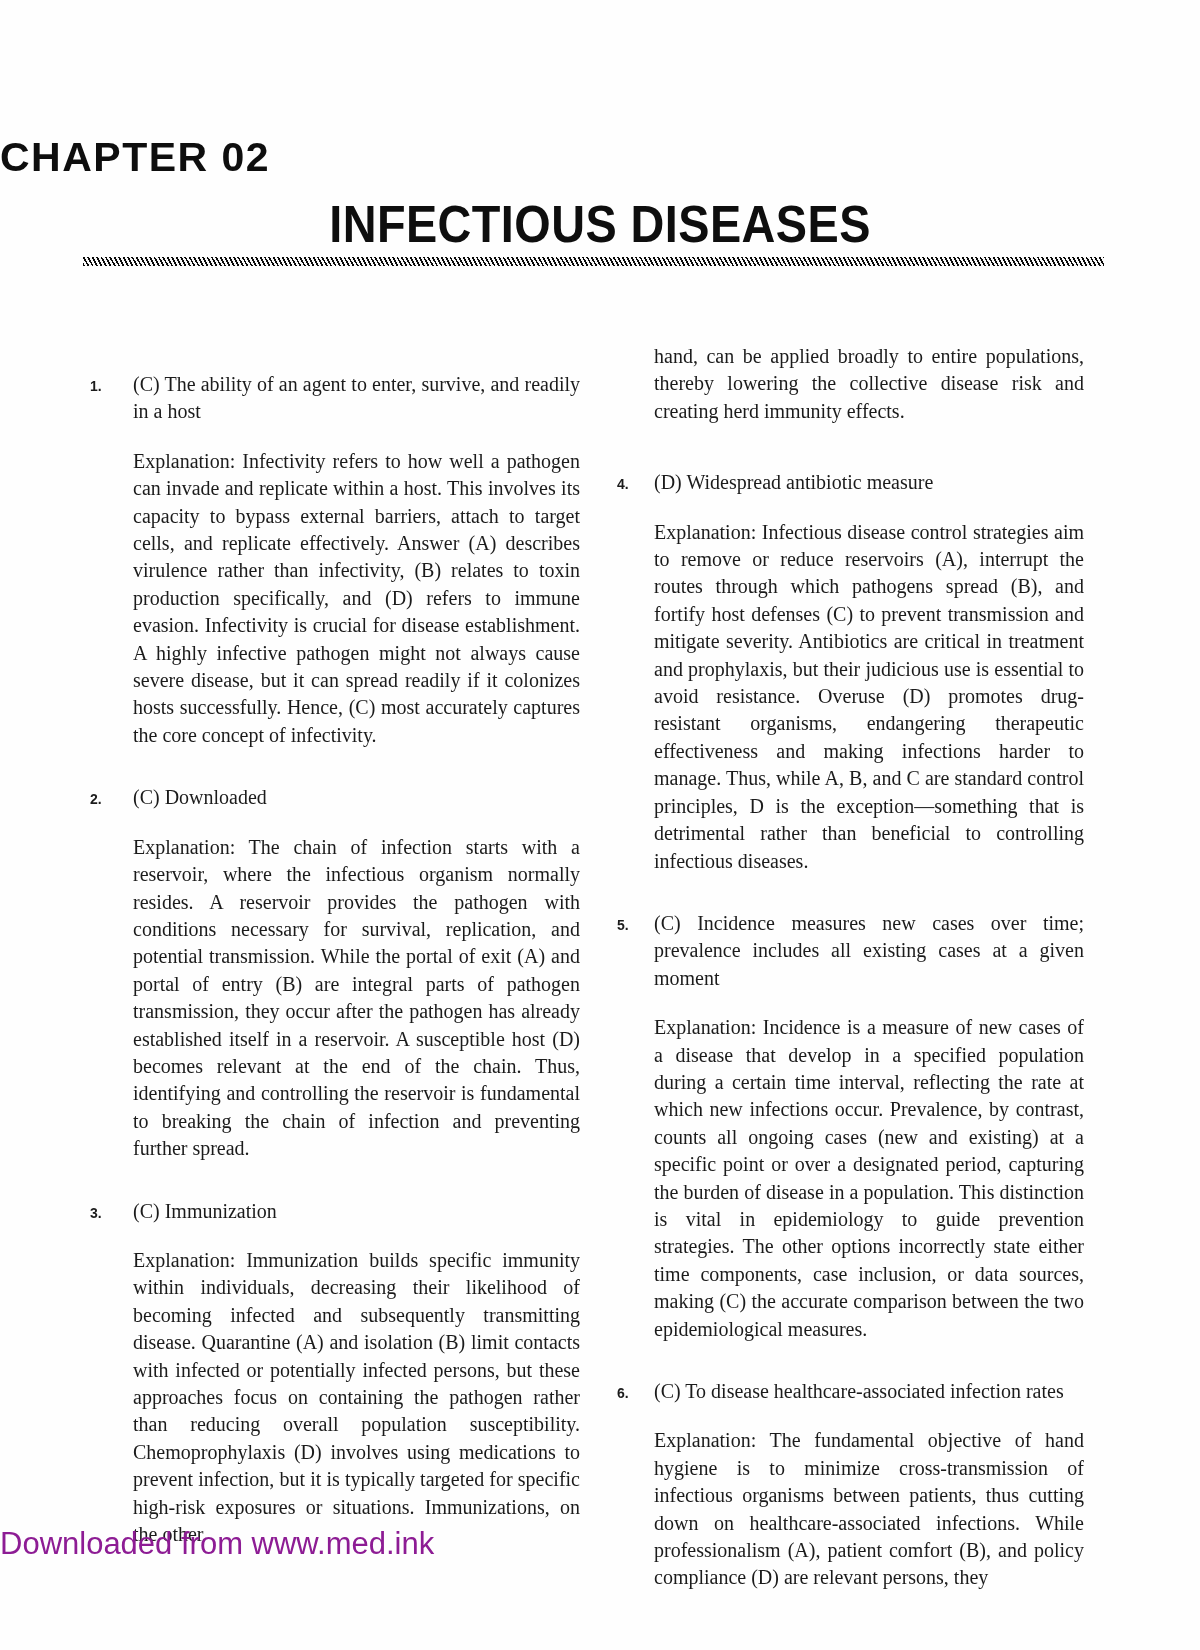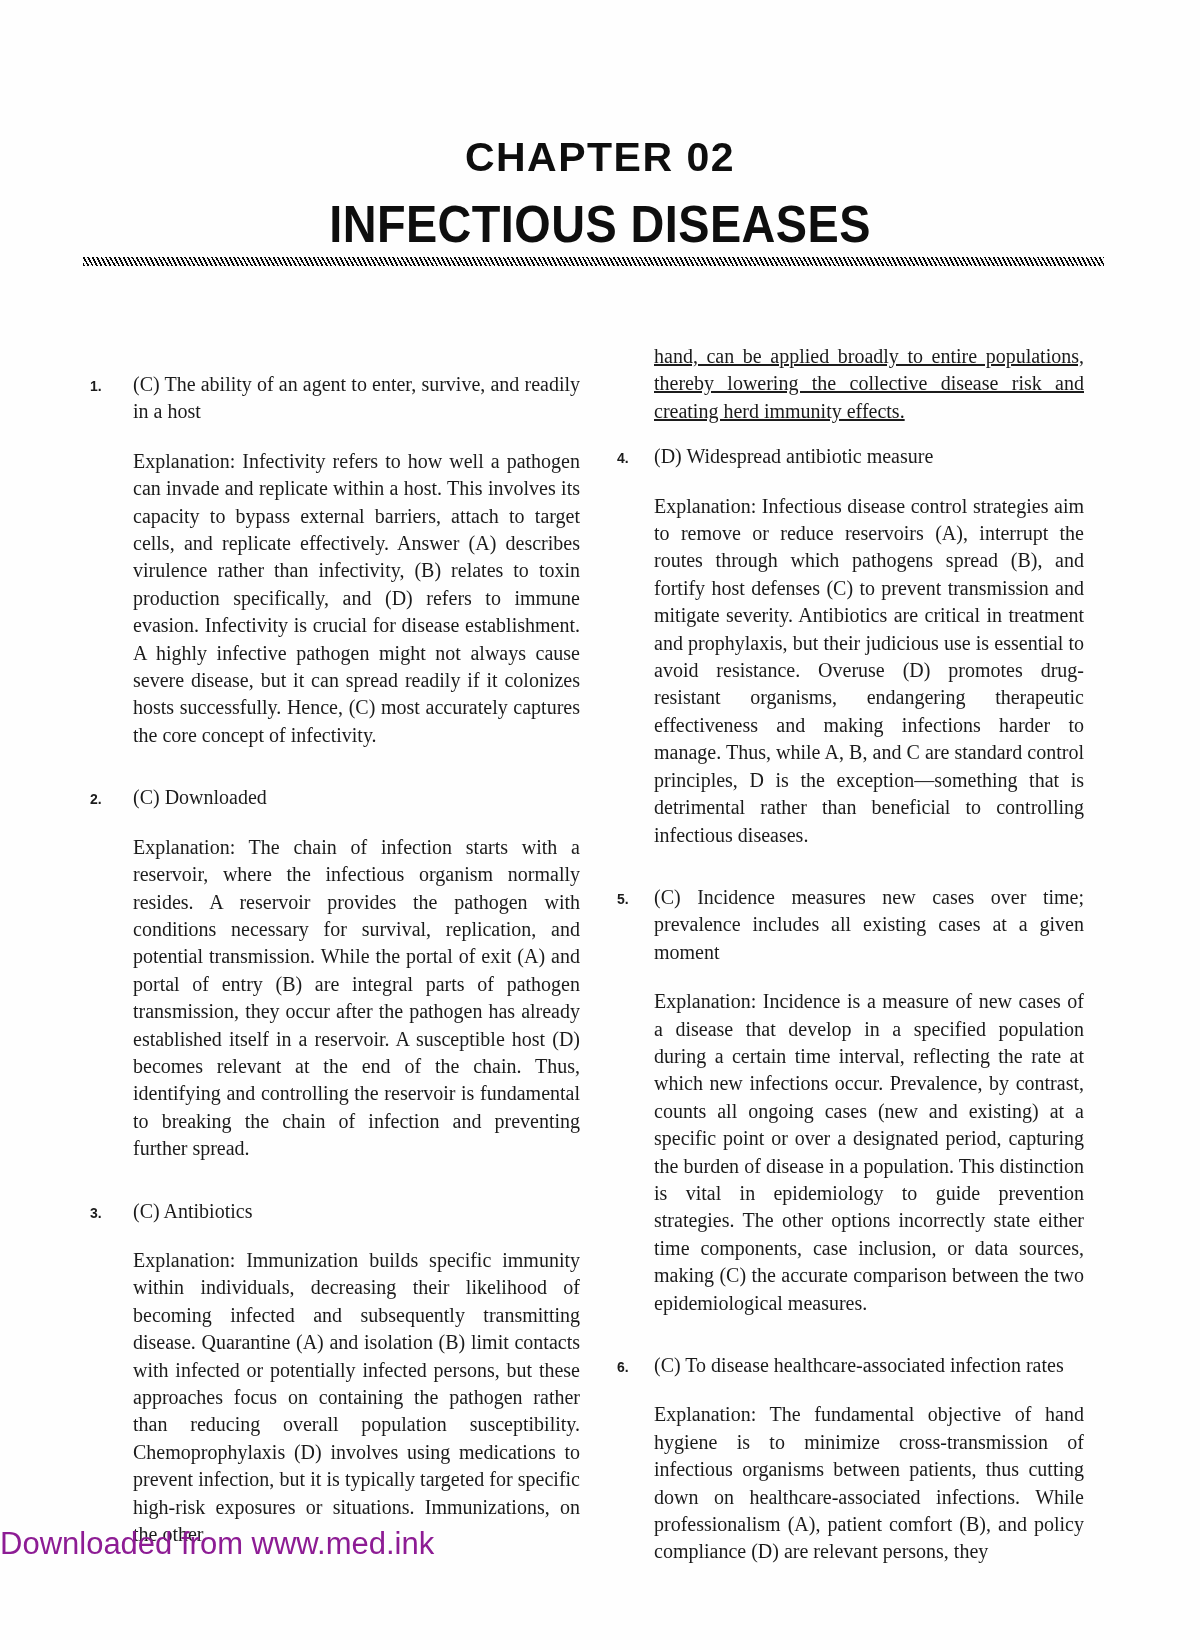--- a/index.html
+++ b/index.html
@@ -8,21 +8,20 @@
     background: #ffffff;
     font-family: "Liberation Serif", serif;
     color: #1b1b1b;
     position: relative;
     overflow: hidden;
   }
   .page { position: absolute; inset: 0; background: #fefefe; }
 
   .chapter {
     position: absolute; top: 134px; left: 0; width: 1200px;
-    text-align: center;
     font-family: "Liberation Sans", sans-serif;
     font-weight: bold; font-size: 41px; letter-spacing: 1.5px;
     color: #0e0e0e;
   }
   .title {
     position: absolute; top: 194px; left: 0; width: 1200px;
     text-align: center;
     font-family: "Liberation Sans", sans-serif;
     font-weight: bold; font-size: 52px; letter-spacing: 0.5px;
     color: #0e0e0e;
@@ -48,21 +47,21 @@
     font-weight: bold; font-size: 14px;
     padding-top: 7px; color: #1b1b1b;
     flex-shrink: 0;
   }
   .col-left  .num { width: 43px; }
   .col-right .num { width: 37px; }
   .content { flex: 1; min-width: 0; }
 
   p { margin: 0; font-size: 20px; line-height: 27.4px; text-align: justify; }
   .explanation { margin-top: 22px; }
-  .continuation { margin-left: 37px; margin-bottom: 18px; text-decoration: underline; }
+  .continuation { margin-left: 37px; margin-bottom: 44px; }
 
   .footer {
     position: absolute; top: 1526px; left: 0; width: 1080px;
     text-align: left;
     font-family: "Liberation Sans", sans-serif;
     font-size: 31px;
     color: #8d1c94; 
   }
 </style>
 </head>
@@ -88,21 +87,21 @@
       <div class="num">2.</div>
       <div class="content">
         <p class="answer">(C) Downloaded</p>
         <p class="explanation">Explanation: The chain of infection starts with a reservoir, where the infectious organism normally resides. A reservoir provides the pathogen with conditions necessary for survival, replication, and potential transmission. While the portal of exit (A) and portal of entry (B) are integral parts of pathogen transmission, they occur after the pathogen has already established itself in a reservoir. A susceptible host (D) becomes relevant at the end of the chain. Thus, identifying and controlling the reservoir is fundamental to breaking the chain of infection and preventing further spread.</p>
       </div>
     </article>
 
     <article class="item">
       <div class="num">3.</div>
       <div class="content">
-        <p class="answer">(C) Antibiotics</p>
+        <p class="answer">(C) Immunization</p>
         <p class="explanation">Explanation: Immunization builds specific immunity within individuals, decreasing their likelihood of becoming infected and subsequently transmitting disease. Quarantine (A) and isolation (B) limit contacts with infected or potentially infected persons, but these approaches focus on containing the pathogen rather than reducing overall population susceptibility. Chemoprophylaxis (D) involves using medications to prevent infection, but it is typically targeted for specific high-risk exposures or situations. Immunizations, on the other</p>
       </div>
     </article>
 
   </section>
 
   <section class="col col-right">
 
     <p class="continuation">hand, can be applied broadly to entire populations, thereby lowering the collective disease risk and creating herd immunity effects.</p>
 

